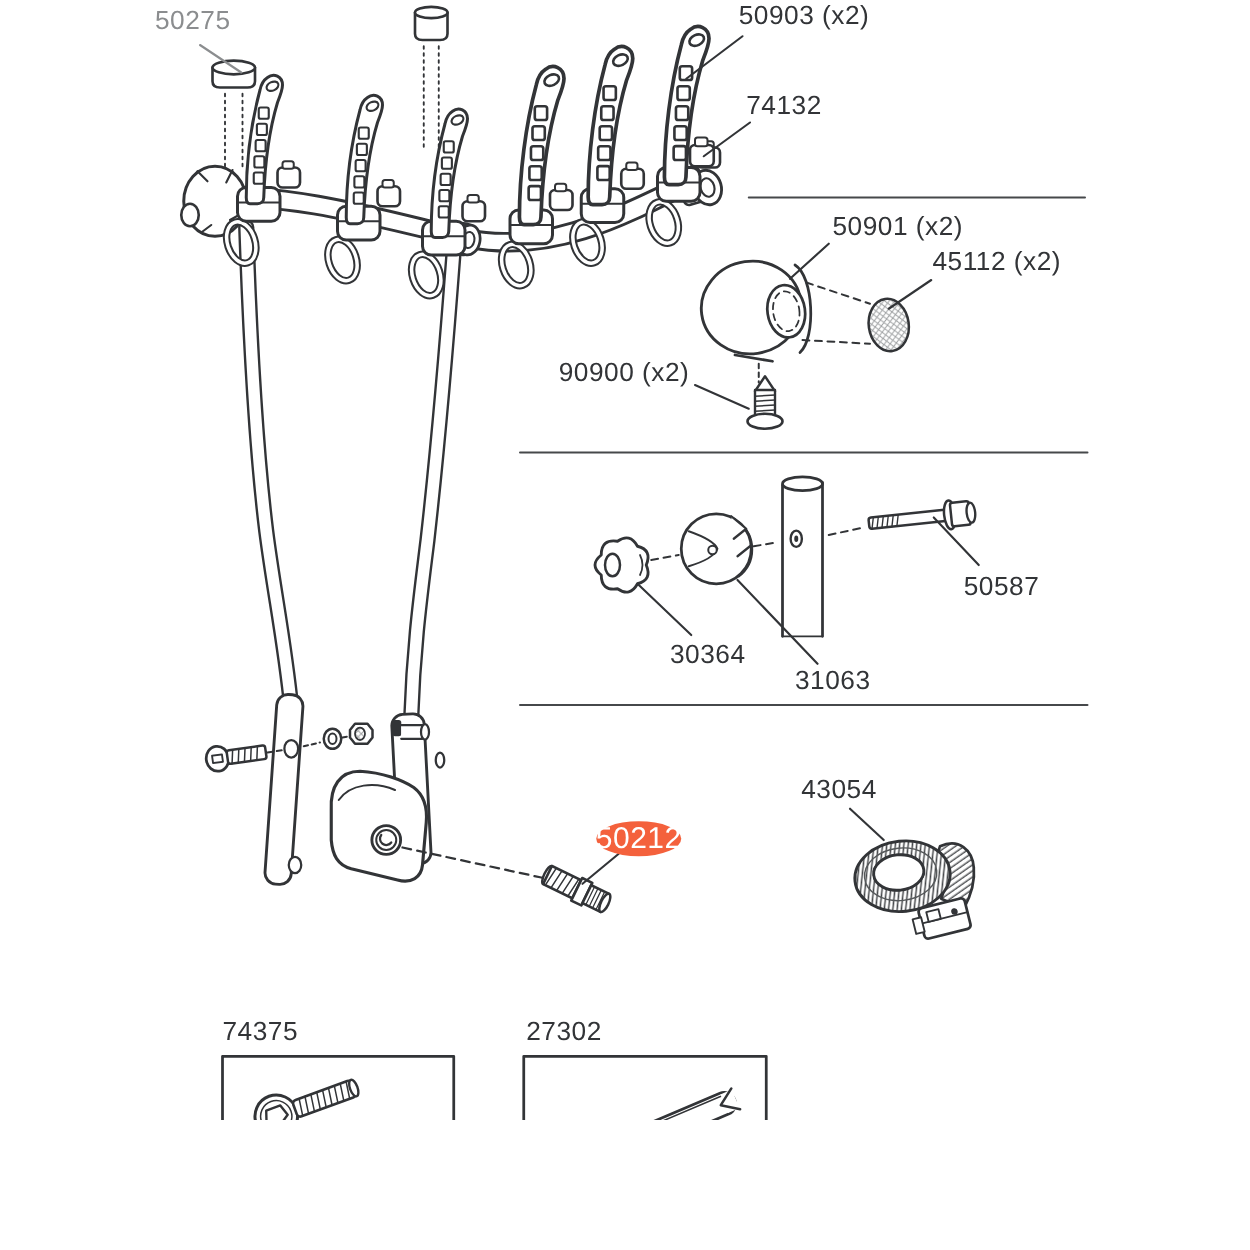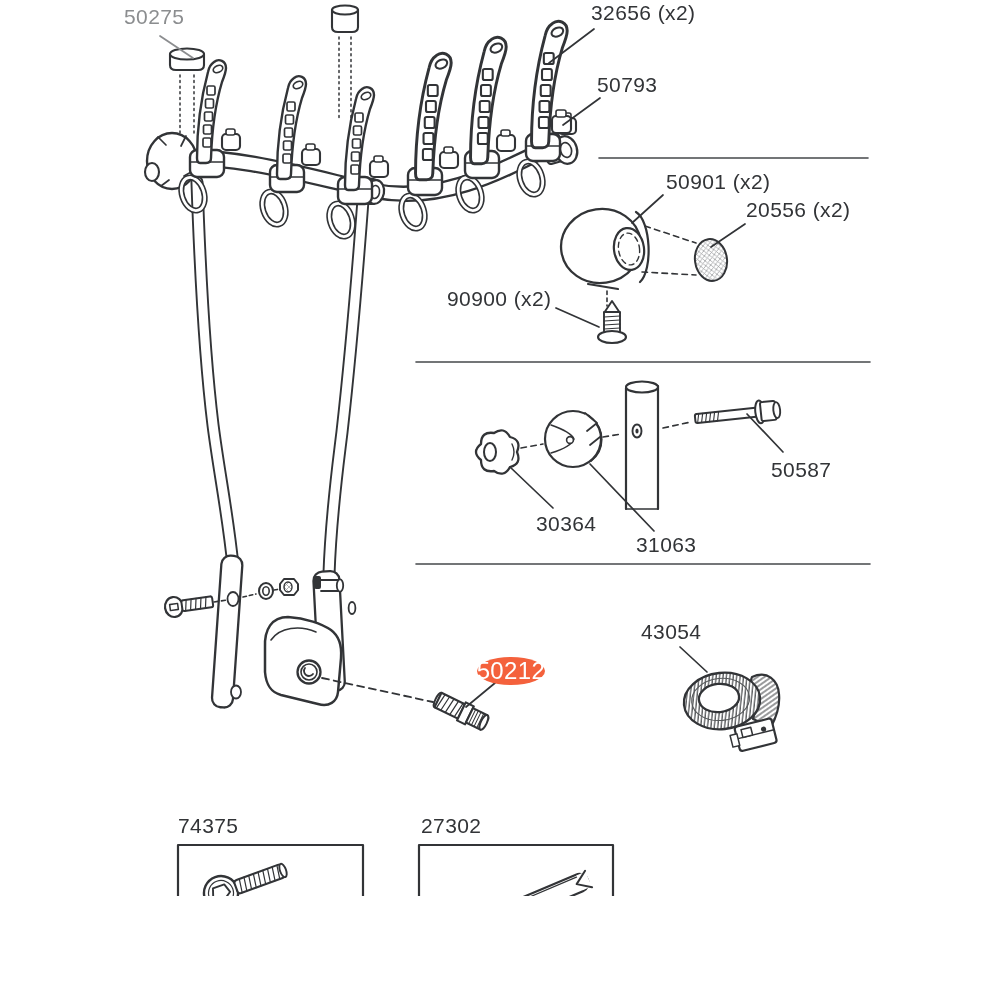--- a/index.html
+++ b/index.html
@@ -288,24 +288,24 @@
       <line x1="783" y1="452" x2="747" y2="414"></line>
       <line x1="553" y1="508" x2="510" y2="467"></line>
       <line x1="654" y1="531" x2="590" y2="464"></line>
       <line x1="680" y1="647" x2="707" y2="672"></line>
       <line x1="495" y1="683" x2="466" y2="707"></line>
     </g>
   </g>
 </svg>
 
   <div class="part-label gray" style="left:124px;top:6px">50275</div>
-  <div class="part-label" style="left:591px;top:2px">32656 (x2)</div>
-  <div class="part-label" style="left:597px;top:74px">50793</div>
+  <div class="part-label" style="left:591px;top:2px">50903 (x2)</div>
+  <div class="part-label" style="left:597px;top:74px">74132</div>
   <div class="part-label" style="left:666px;top:171px">50901 (x2)</div>
-  <div class="part-label" style="left:746px;top:199px">20556 (x2)</div>
+  <div class="part-label" style="left:746px;top:199px">45112 (x2)</div>
   <div class="part-label" style="left:447px;top:288px">90900 (x2)</div>
   <div class="part-label" style="left:771px;top:459px">50587</div>
   <div class="part-label" style="left:536px;top:513px">30364</div>
   <div class="part-label" style="left:636px;top:534px">31063</div>
   <div class="part-label" style="left:641px;top:621px">43054</div>
   <div class="badge" style="left:477px;top:657px">50212</div>
   <div class="part-label" style="left:178px;top:815px">74375</div>
   <div class="part-label" style="left:421px;top:815px">27302</div>
   <div class="qty-label" style="left:302px;top:928px">x2</div>
 

